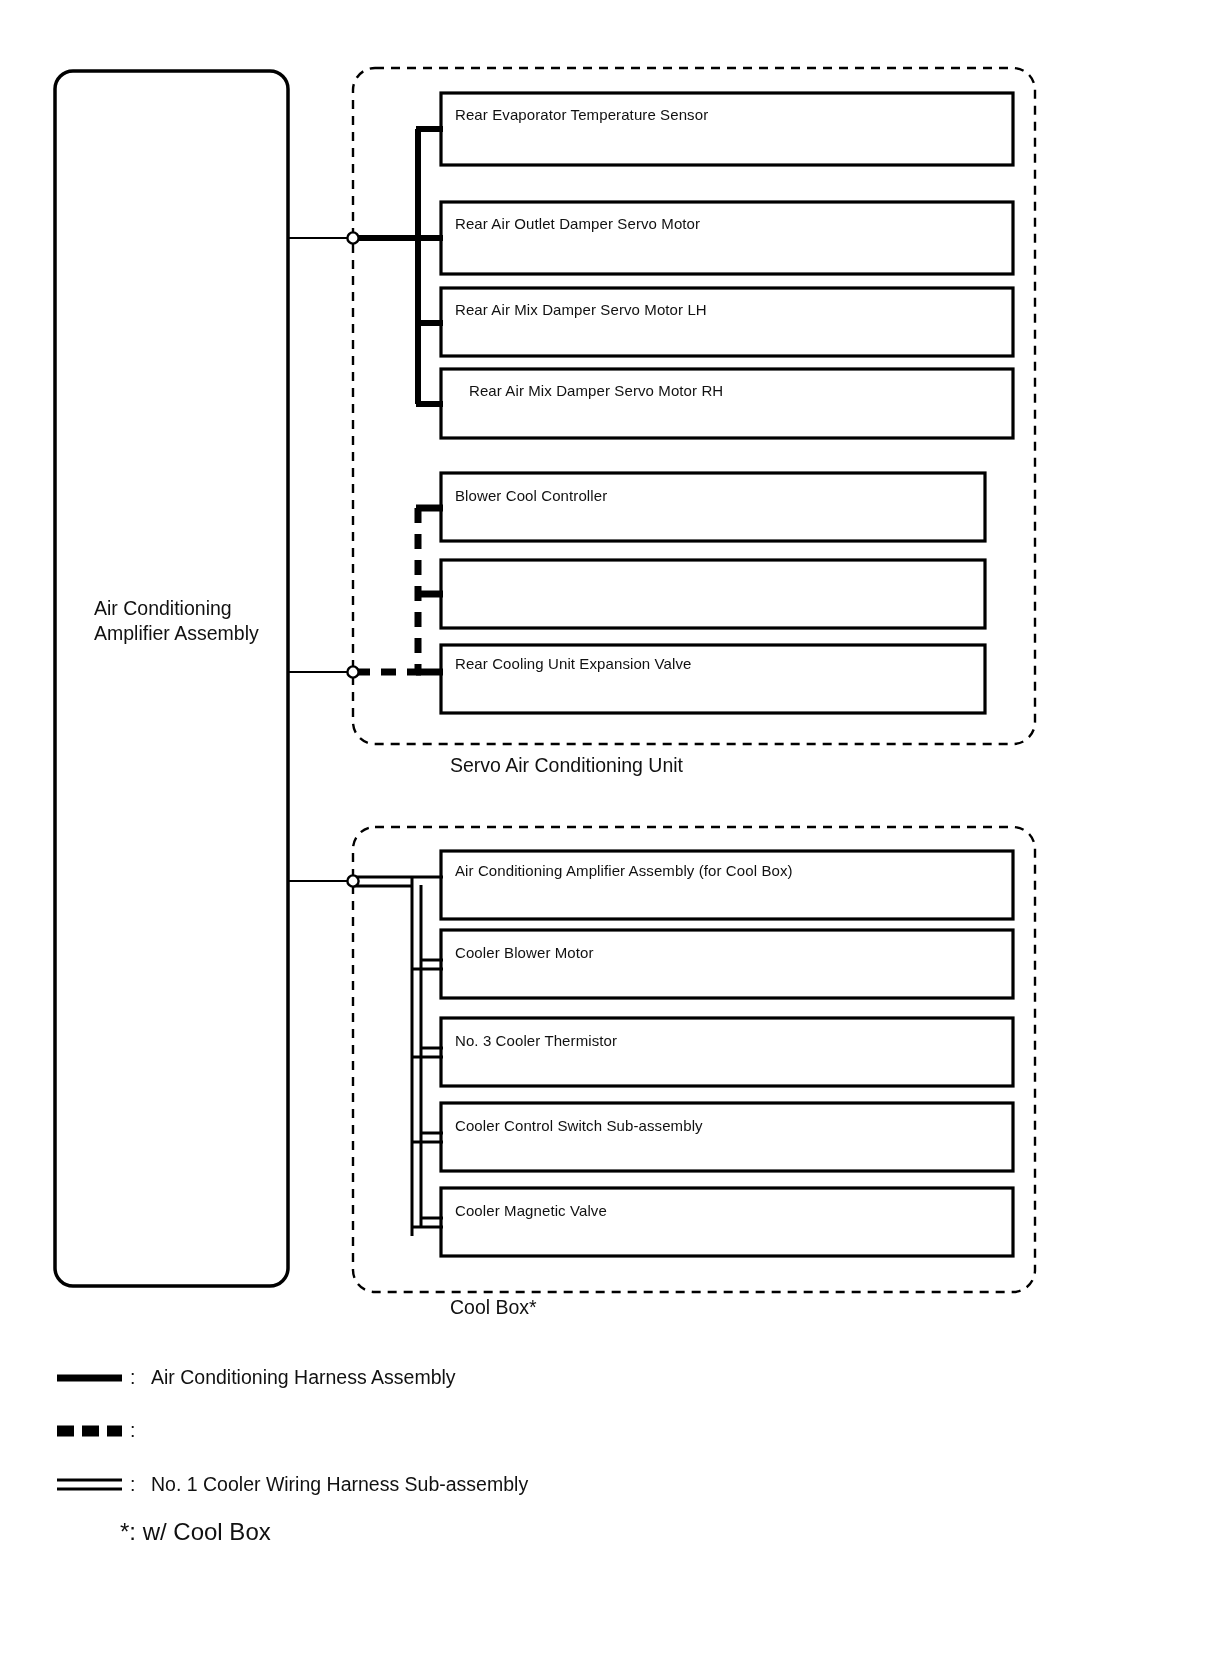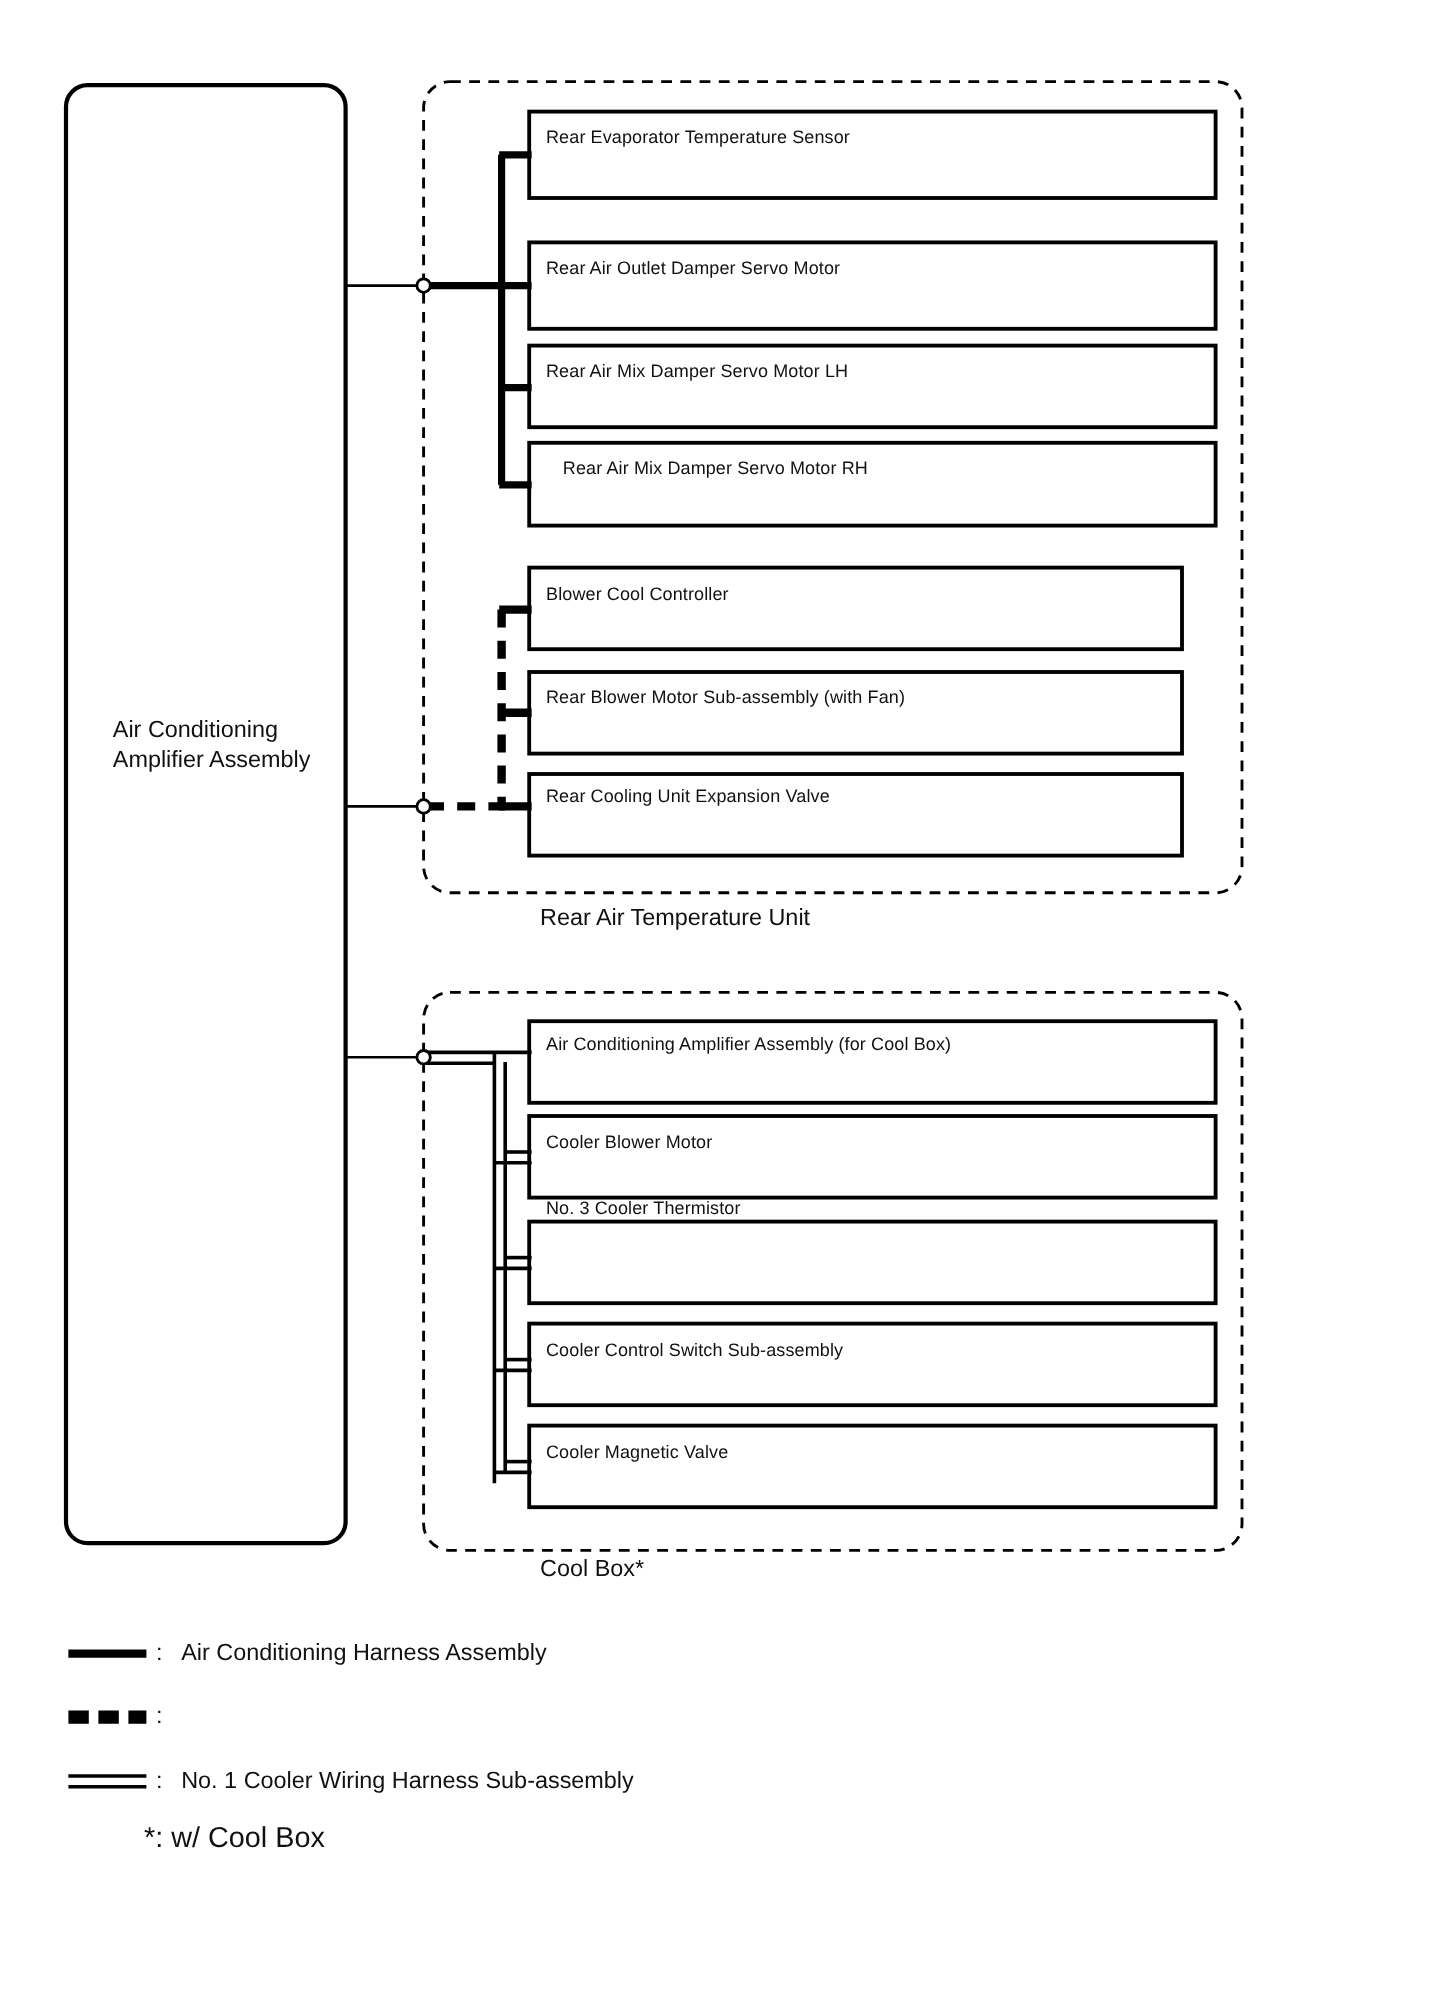--- a/index.html
+++ b/index.html
@@ -143,28 +143,27 @@
 
   <div class="main-label" style="left:68px; top:596px;">Air Conditioning</div>
   <div class="main-label" style="left:68px; top:621px;">Amplifier Assembly</div>
 
   <div class="node-label" style="left:455px; top:103px;">Rear Evaporator Temperature Sensor</div>
   <div class="node-label" style="left:455px; top:212px;">Rear Air Outlet Damper Servo Motor</div>
   <div class="node-label" style="left:455px; top:298px;">Rear Air Mix Damper Servo Motor LH</div>
   <div class="node-label" style="left:455px; top:379px;margin-left:14px;">Rear Air Mix Damper Servo Motor RH</div>
 
   <div class="node-label" style="left:455px; top:484px;">Blower Cool Controller</div>
-  <div class="node-label" style="left:455px; top:570px;">Rear Blower Motor Sub-assembly (with Fan)</div>
   <div class="node-label" style="left:455px; top:652px;">Rear Cooling Unit Expansion Valve</div>
 
-  <div class="group-caption" style="left:450px; top:754px;">Rear Air Temperature Unit</div>
+  <div class="group-caption" style="left:450px; top:754px;">Servo Air Conditioning Unit</div>
 
   <div class="node-label" style="left:455px; top:859px;">Air Conditioning Amplifier Assembly (for Cool Box)</div>
   <div class="node-label" style="left:455px; top:941px;">Cooler Blower Motor</div>
-  <div class="node-label" style="left:455px; top:996px;">No. 3 Cooler Thermistor</div>
+  <div class="node-label" style="left:455px; top:1029px;">No. 3 Cooler Thermistor</div>
   <div class="node-label" style="left:455px; top:1114px;">Cooler Control Switch Sub-assembly</div>
   <div class="node-label" style="left:455px; top:1199px;">Cooler Magnetic Valve</div>
 
   <div class="group-caption" style="left:450px; top:1296px;">Cool Box*</div>
 
   <div class="legend-label" style="left:130px; top:1366px;">:</div>
   <div class="legend-label" style="left:151px; top:1366px;">Air Conditioning Harness Assembly</div>
 
   <div class="legend-label" style="left:130px; top:1419px;">:</div>
 

